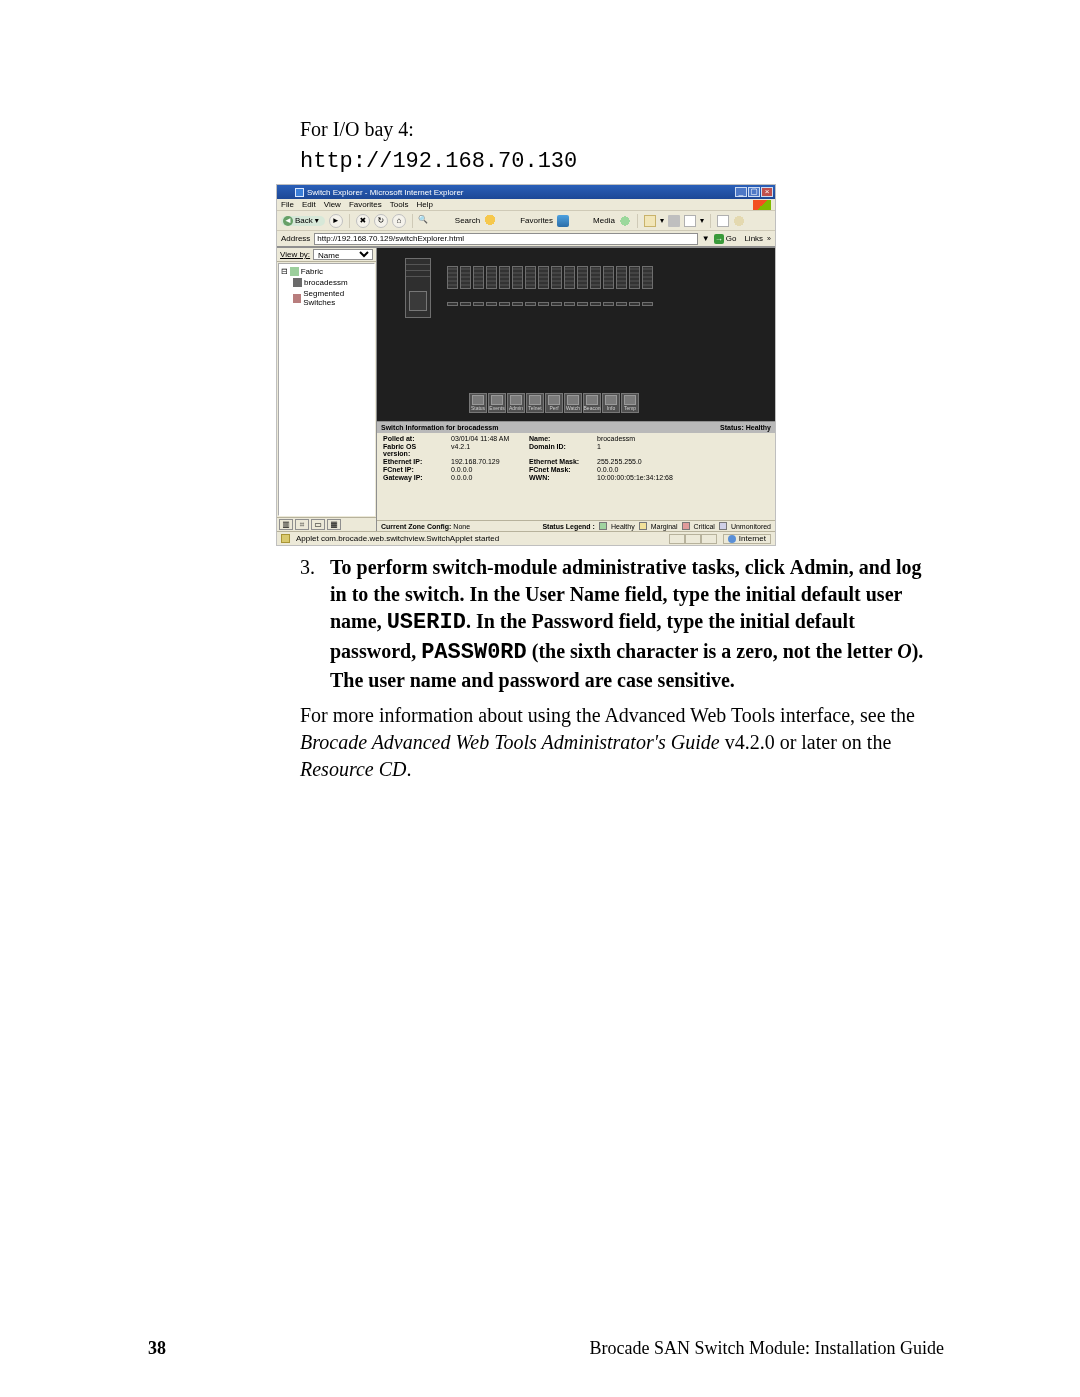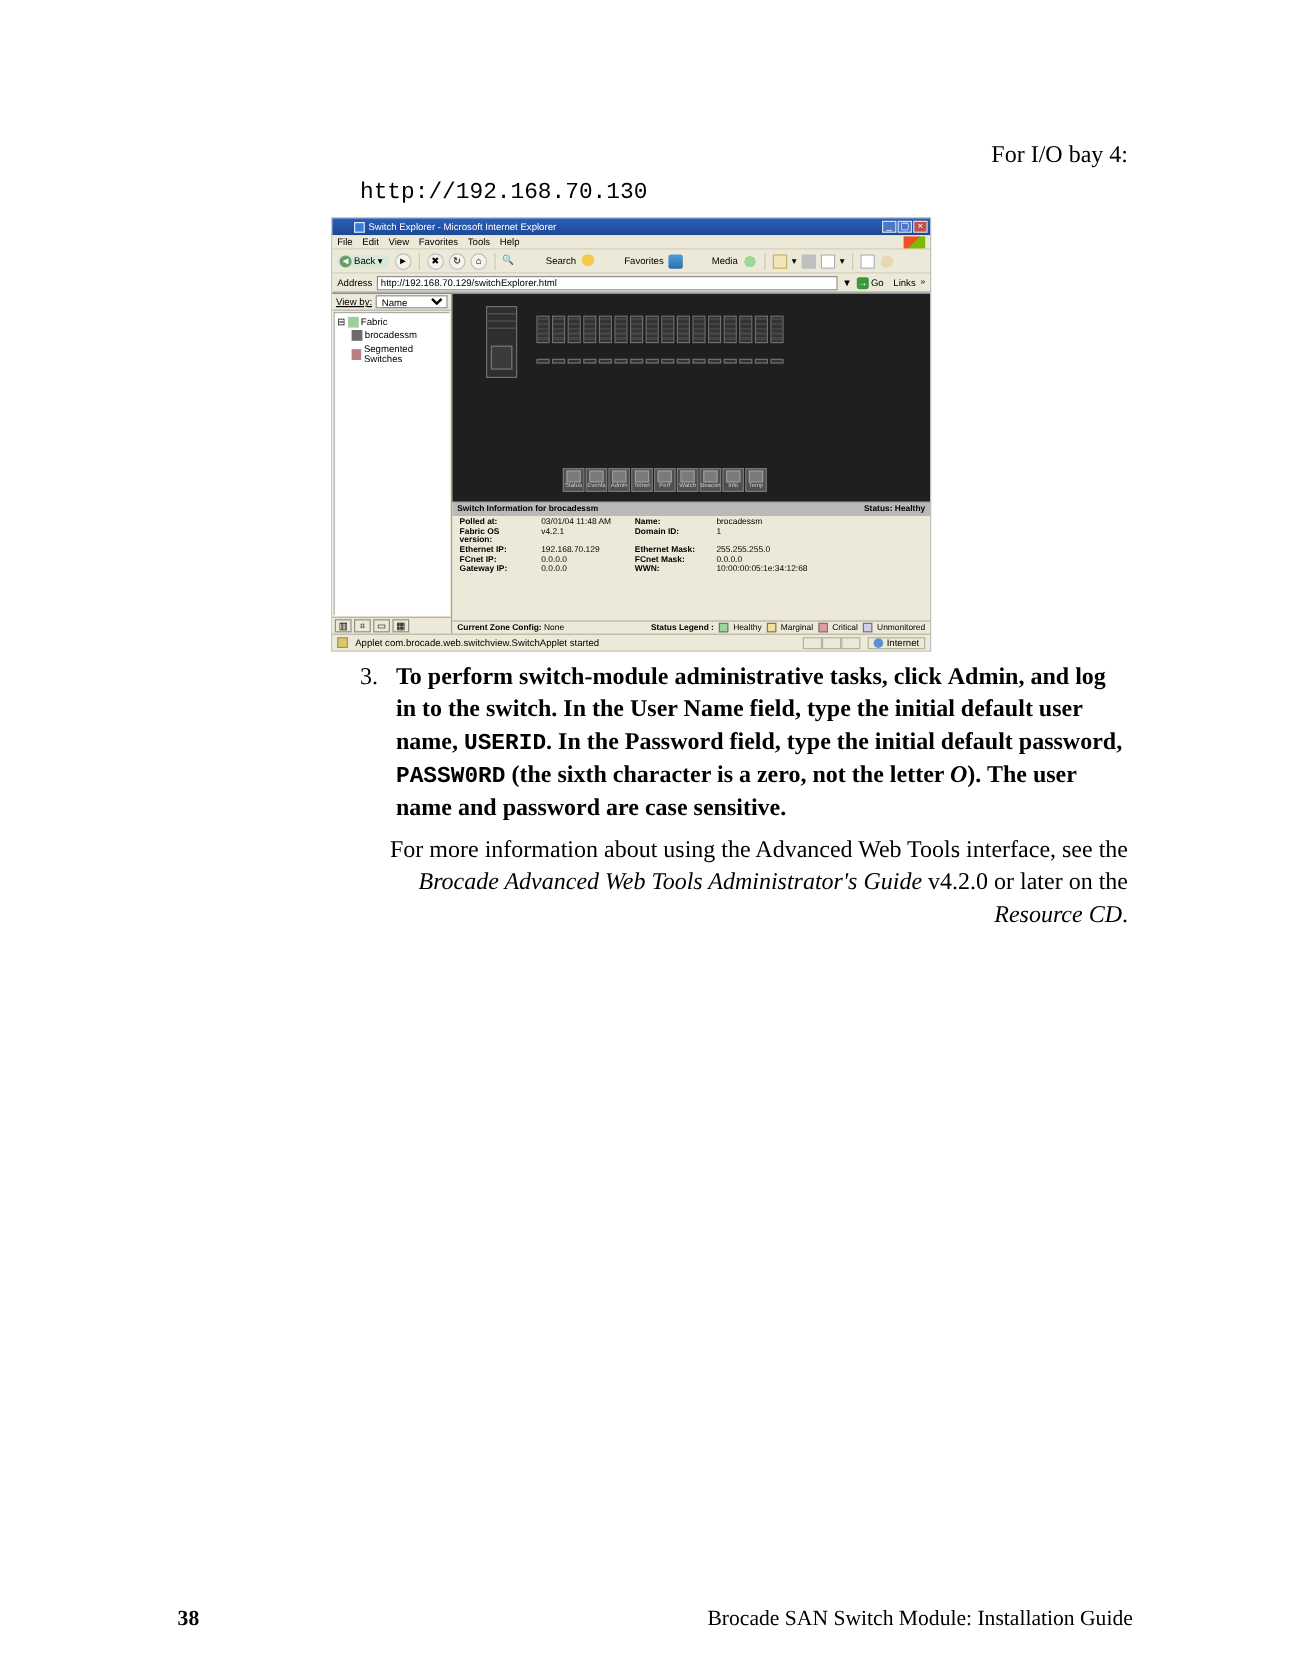--- a/index.html
+++ b/index.html
@@ -1,21 +1,21 @@
 <!DOCTYPE html>
 <html><head>
 <meta charset="utf-8">
 <style>
   * { box-sizing: border-box; margin: 0; padding: 0; }
   html, body { width: 1080px; background: #fff; font-family: "Times New Roman", Times, serif; color: #000; }
   .page { width: 1080px; height: 1397px; position: relative; padding: 112px 140px 40px 300px; }
   .body-text { font-size: 20px; line-height: 1.35; }
-  .mono { font-family: "Courier New", Courier, monospace; font-size: 19px; }
+  .mono { font-family: "Courier New", Courier, monospace; font-size: 22px; }
   .url { margin: 6px 0 6px 0; }
-  .para { margin: 4px 0; text-align: right; }
+  .para { margin: 4px 0; }
 
   
   .shot {
     width: 500px; height: 362px;
     margin: 10px 0 8px -24px;
     border: 1px solid #bfbfbf;
     font-family: Tahoma, Arial, sans-serif;
     font-size: 8px;
     color: #000;
     display: flex; flex-direction: column;

